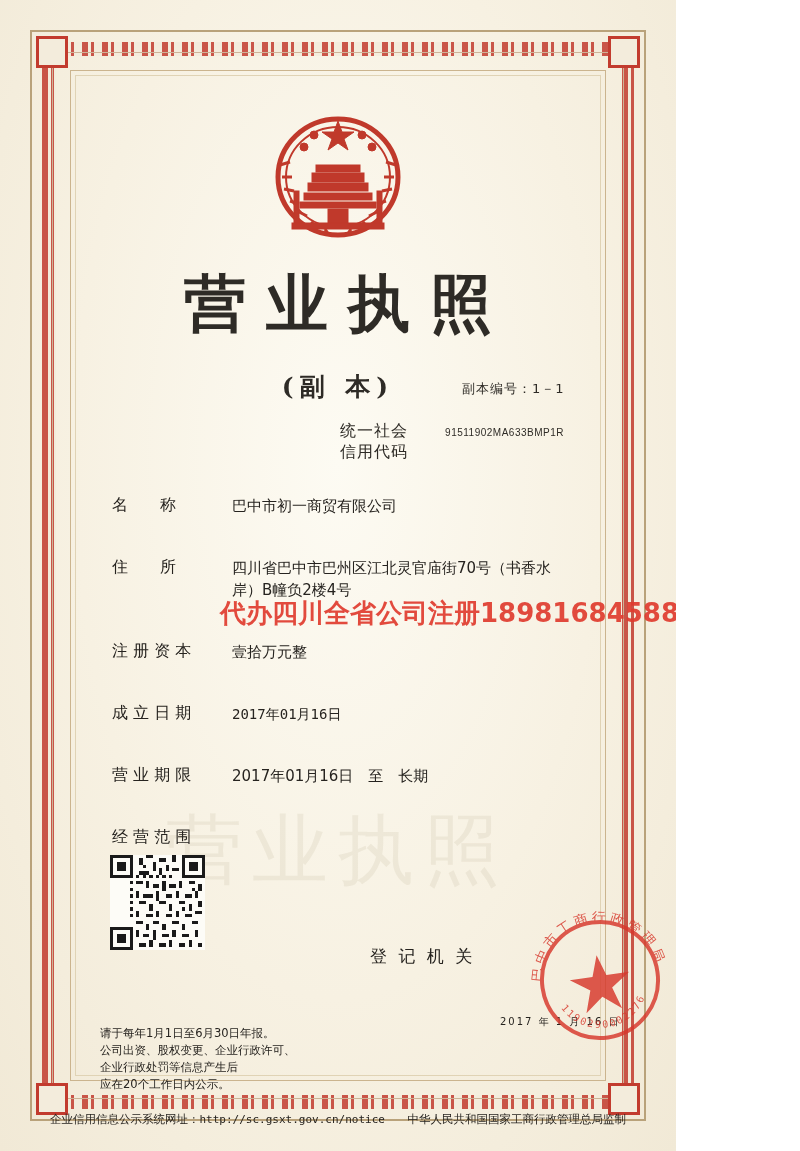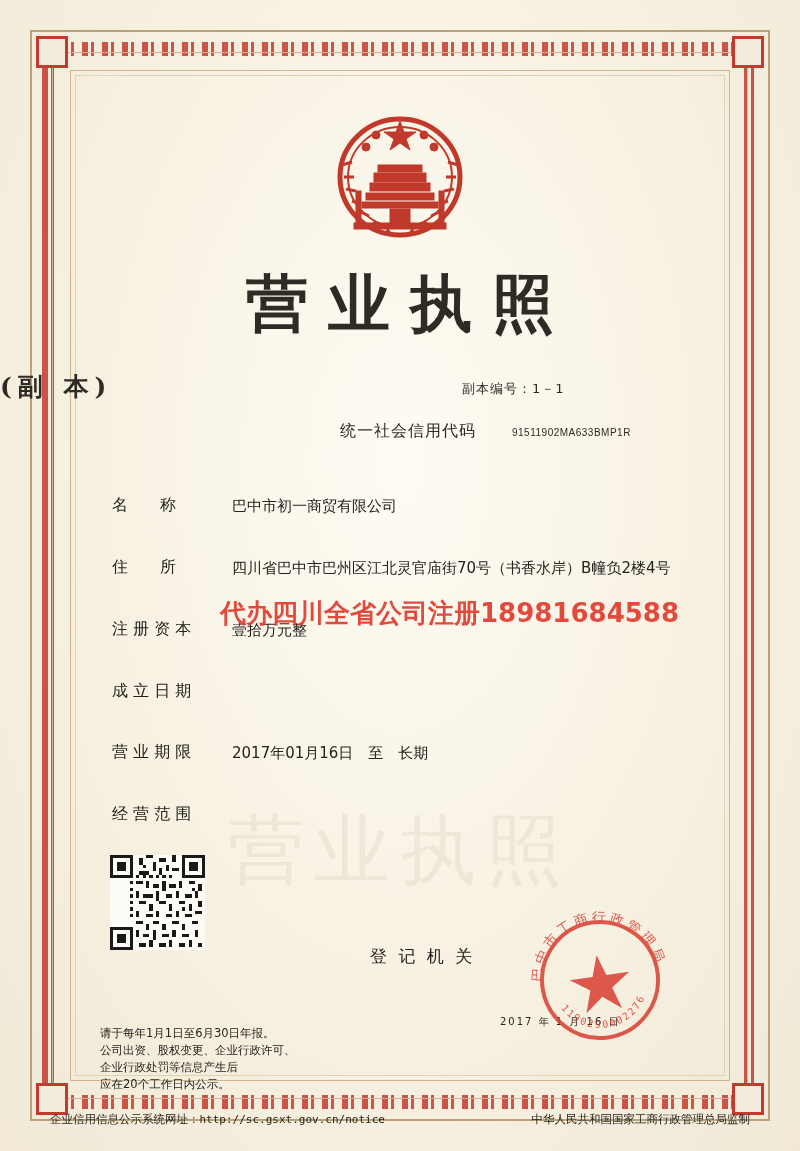--- a/index.html
+++ b/index.html
@@ -9,21 +9,21 @@
   }
   body {
     width: 800px;
     height: 1151px;
     font-family: "Liberation Sans", sans-serif;
     overflow: hidden;
   }
 
   .page {
     position: relative;
-    width: 800px;
+    width: 676px;
     height: 1151px;
     background: #faf6ec;
     background-image:
       radial-gradient(ellipse at 50% 40%, #fdfbf3 0%, #f7f1e2 55%, #f1e9d6 100%);
     overflow: hidden;
   }
 
   
   .frame-outer {
     position: absolute;
@@ -92,20 +92,21 @@
     font-weight: bold;
     font-size: 62px;
     letter-spacing: 20px;
     text-indent: 20px;
     color: #2e2b26;
   }
   .subtitle {
     position: absolute;
     top: 370px;
     left: 0; right: 0;
+    text-align: center;
     font-family: "DejaVu Serif", serif;
     font-weight: bold;
     font-size: 25px;
     letter-spacing: 6px;
     color: #2e2b26;
   }
   .copy-no {
     position: absolute;
     top: 380px;
     left: 462px;
@@ -345,20 +346,21 @@
     <div class="field">
       <div class="f-label">住　　所</div>
       <div class="f-value">四川省巴中市巴州区江北灵官庙街70号（书香水岸）B幢负2楼4号</div>
     </div>
     <div class="field">
       <div class="f-label">注 册 资 本</div>
       <div class="f-value">壹拾万元整</div>
     </div>
     <div class="field">
       <div class="f-label">成 立 日 期</div>
+      <div class="f-value mono">2017年01月16日</div>
     </div>
     <div class="field">
       <div class="f-label">营 业 期 限</div>
       <div class="f-value">2017年01月16日　至　长期</div>
     </div>
     <div class="field">
       <div class="f-label">经 营 范 围</div>
     </div>
   </div>
 

